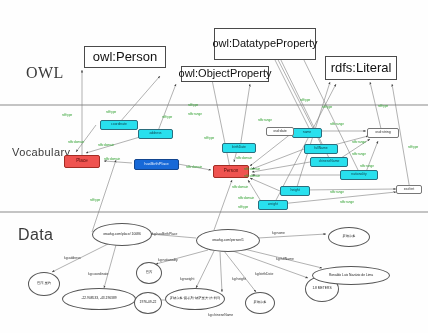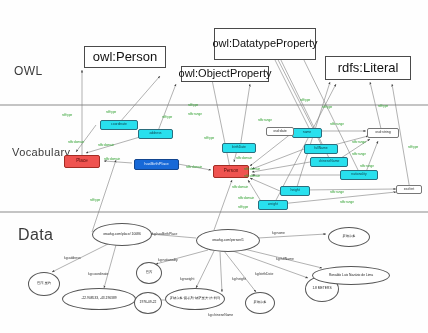--- a/index.html
+++ b/index.html
@@ -2,21 +2,21 @@
 <html><head>
 <meta charset="utf-8">
 <style>
   html,body{margin:0;padding:0;background:#fff;}
   body{width:428px;height:333px;overflow:hidden;
        font-family:"Liberation Sans","DejaVu Sans",sans-serif;}
   #stage{position:relative;width:428px;height:333px;background:#fefefe;}
   svg#wires{position:absolute;left:0;top:0;width:428px;height:333px;}
 
   .layer-label{position:absolute;color:#3a3a3a;letter-spacing:.4px;}
-  .layer-owl{left:14px;top:64px;font-size:12px;}
+  .layer-owl{left:26px;top:64px;font-size:16px;font-family:Liberation Serif, serif;}
   .layer-vocab{left:12px;top:146px;font-size:11px;}
   .layer-data{left:18px;top:226px;font-size:16px;}
 
   .node{position:absolute;box-sizing:border-box;display:flex;
         align-items:center;justify-content:center;text-align:center;
         line-height:1.05;}
 
   .owlbox{border:1px solid #4a4a4a;background:#fff;color:#111;
           font-size:11px;padding:1px 3px;}
   .owlbox.big{font-size:13px;}
@@ -102,21 +102,21 @@
   </svg>
 
   <div class="layer-label layer-owl">OWL</div>
   <div class="layer-label layer-vocab">Vocabulary</div>
   <div class="layer-label layer-data">Data</div>
 
   <div id="owl-group">
       <div class="node owlbox big" style="left: 84px; top: 46px; width: 82px; height: 22px;">owl:Person</div>
       <div class="node owlbox" style="left: 181px; top: 66px; width: 88px; height: 16px;">owl:ObjectProperty</div>
       <div class="node owlbox" style="left: 214px; top: 28px; width: 102px; height: 32px;">owl:DatatypeProperty</div>
-      <div class="node owlbox big" style="left: 325px; top: 56px; width: 86px; height: 24px;">rdfs:Literal</div>
+      <div class="node owlbox big" style="left: 325px; top: 56px; width: 72px; height: 24px;">rdfs:Literal</div>
     </div>
   <div id="vocab-group">
       <div class="node vclass" style="left: 64px; top: 155px; width: 36px; height: 13px;">Place</div>
       <div class="node vclass" style="left: 213px; top: 165px; width: 36px; height: 13px;">Person</div>
       <div class="node vobj" style="left: 134px; top: 159px; width: 45px; height: 11px;">hasBirthPlace</div>
       <div class="node vnode" style="left: 100px; top: 120px; width: 38px; height: 10px;">coordinate</div>
       <div class="node vnode" style="left: 138px; top: 129px; width: 35px; height: 10px;">address</div>
       <div class="node vnode" style="left: 222px; top: 143px; width: 34px; height: 10px;">birthDate</div>
       <div class="node vnode" style="left: 292px; top: 128px; width: 30px; height: 10px;">name</div>
       <div class="node vnode" style="left: 304px; top: 144px; width: 34px; height: 10px;">fullName</div>

